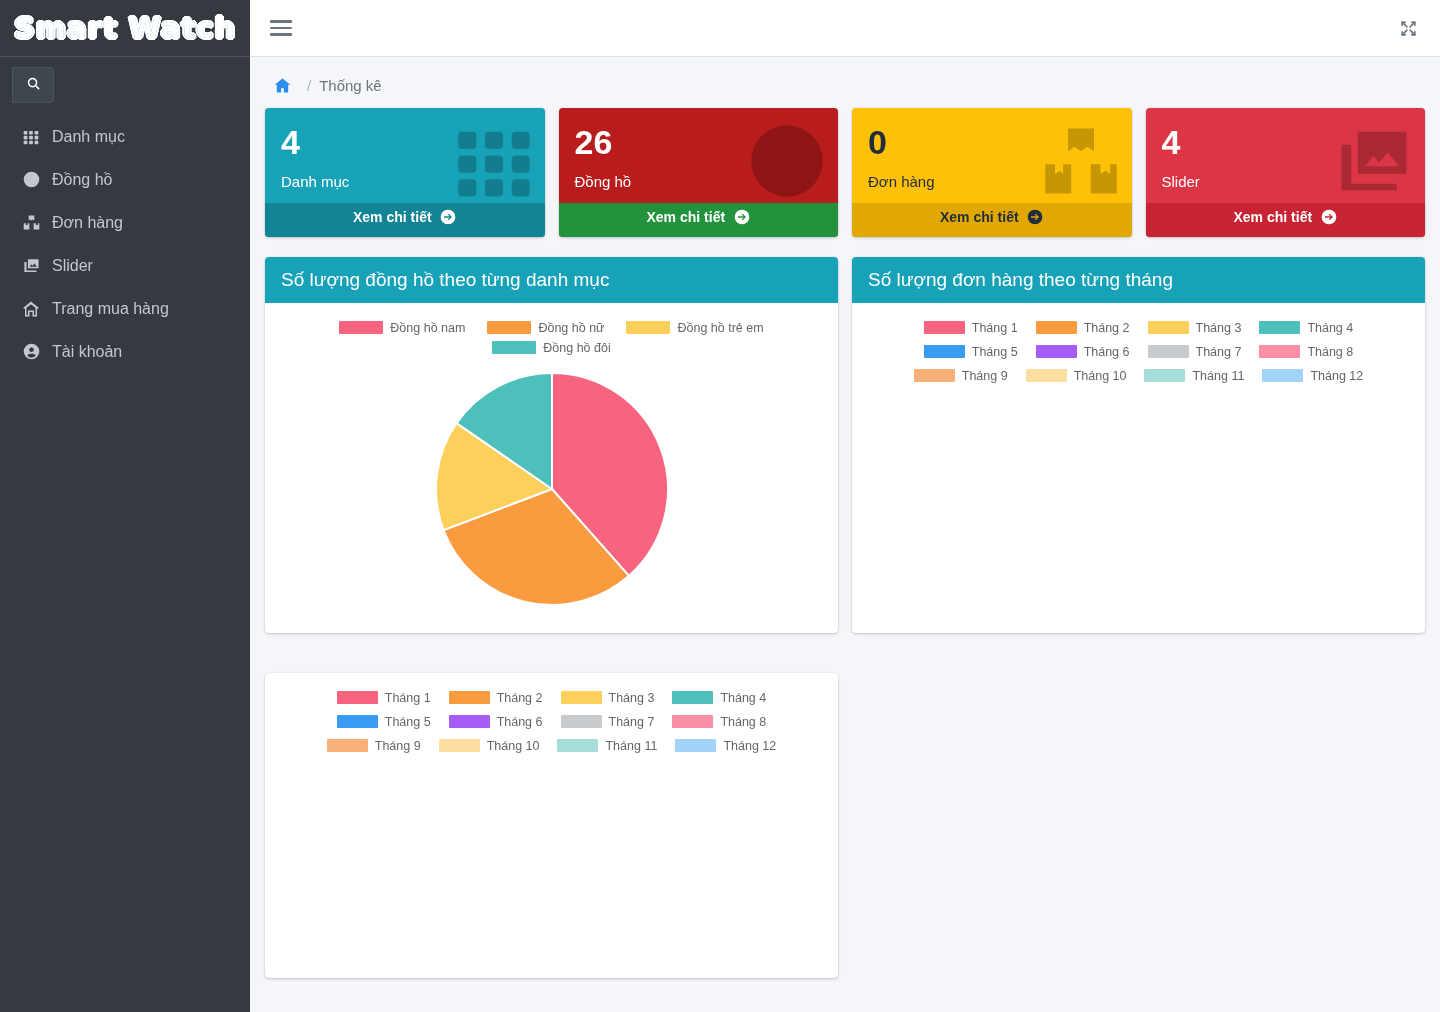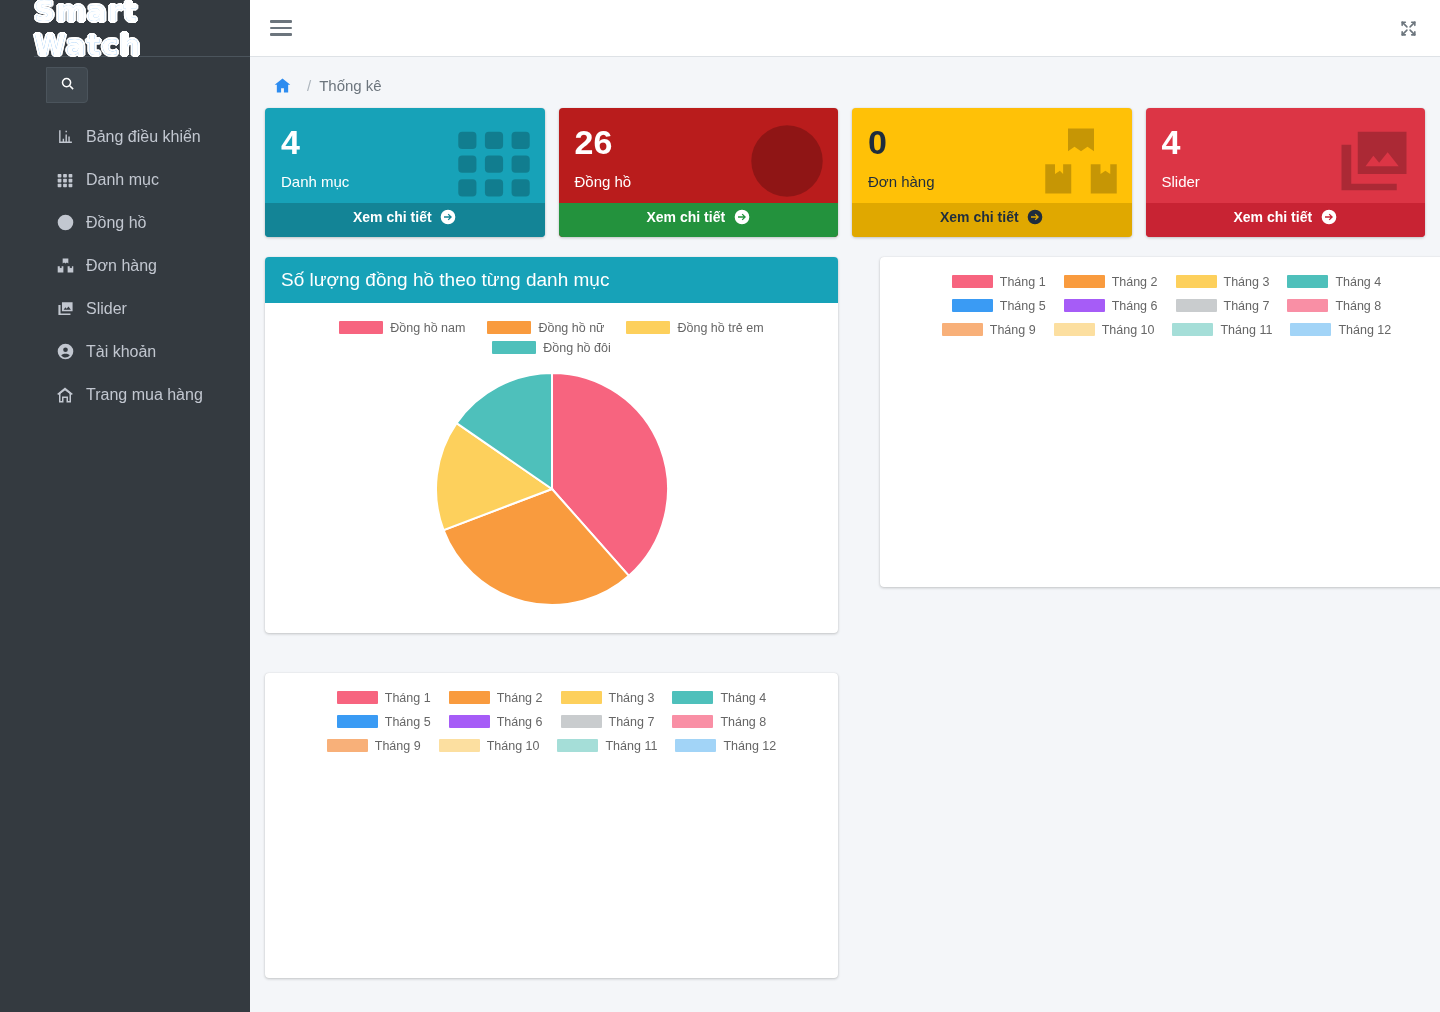--- a/index.html
+++ b/index.html
@@ -12,21 +12,20 @@
     background: #f4f6f9;
   }
   .app { display: flex; width: 1440px; height: 1012px; }
 
   
   .sidebar {
     width: 250px; height: 1012px;
     background: #343a40;
     flex: 0 0 250px;
     position: relative;
-    padding-left: 34px;
   }
   .brand {
     height: 57px;
     display: flex; align-items: center; justify-content: center;
     border-bottom: 1px solid #4b545c;
   }
   .brand-text {
     font-family: "DejaVu Sans", sans-serif;
     font-size: 29px;
     font-weight: bold;
@@ -132,21 +131,21 @@
   .bg-teal   { background:#17a2b8; color:#fff; }
   .bg-teal .footer   { background:#138496; color:#fff; }
   .bg-green  { background:#b91c1c; color:#fff; }
   .bg-green .footer  { background:#23923d; color:#fff; }
   .bg-yellow { background:#ffc107; color:#1f2d3d; }
   .bg-yellow .footer { background:#e0a800; color:#1f2d3d; }
   .bg-red    { background:#dc3545; color:#fff; }
   .bg-red .footer    { background:#c82333; color:#fff; }
   .footer .arrow { display:inline-block; vertical-align:-3px; margin-left:5px;}
 
-  .panels { display:flex; margin: 20px -7px 0 -7px; gap: 28px; }
+  .panels { display:flex; margin: 20px -7px 0 -7px; }
   .panel-col { padding: 0 7px; }
   .col-6 { flex: 0 0 50%; max-width: 50%; }
   .panel {
     background:#fff; border-radius: 4px;
     box-shadow: 0 0 1px rgba(0,0,0,.125), 0 1px 3px rgba(0,0,0,.2);
     overflow:hidden;
   }
   .panel-head {
     background:#17a2b8; color:#fff;
     padding: 12px 16px; font-size: 19px;
@@ -183,28 +182,20 @@
         <span>
           <svg width="15" height="15" viewBox="0 0 24 24" fill="none" stroke="#fff" stroke-width="2.4">
             <circle cx="10.5" cy="10.5" r="6.5"></circle>
               <line x1="15.6" y1="15.6" x2="21" y2="21"></line>
           </svg>
         </span>
       </div>
     </div>
 
     <nav class="nav">
-      <div class="nav-item">
-        <span class="ico">
-          <svg width="17" height="17" viewBox="0 0 24 24" fill="currentColor">
-            <path d="M3 3v18h18v-2H5V3H3zm5 12h2v4H8v-4zm4-6h2v10h-2V9zm4 3h2v7h-2v-7zm-4-8h2v2h-2V4z"></path>
-          </svg>
-        </span>
-        <span>Bảng điều khiển</span>
-      </div>
       <div class="nav-item">
         <span class="ico">
           <svg width="16" height="16" viewBox="0 0 24 24" fill="currentColor">
             <rect x="1" y="3" width="5.6" height="5.3" rx="1"></rect>
               <rect x="9.2" y="3" width="5.6" height="5.3" rx="1"></rect>
               <rect x="17.4" y="3" width="5.6" height="5.3" rx="1"></rect>
             <rect x="1" y="10.3" width="5.6" height="5.3" rx="1"></rect>
               <rect x="9.2" y="10.3" width="5.6" height="5.3" rx="1"></rect>
               <rect x="17.4" y="10.3" width="5.6" height="5.3" rx="1"></rect>
             <rect x="1" y="17.6" width="5.6" height="5.3" rx="1"></rect>
@@ -236,34 +227,34 @@
         <span class="ico">
           <svg width="17" height="17" viewBox="0 0 24 24" fill="currentColor">
             <path d="M7 3h15v13H7V3zm2.4 10.6h10.2l-3.4-4.3-2.6 3.2-1.8-2.1-2.4 3.2zM17.6 7.4a1.5 1.5 0 1 1-3 0 1.5 1.5 0 0 1 3 0z"></path>
             <path d="M2 7h3v12h14v2H2V7z"></path>
           </svg>
         </span>
         <span>Slider</span>
       </div>
       <div class="nav-item">
         <span class="ico">
-          <svg width="17" height="17" viewBox="0 0 24 24" fill="currentColor">
-            <path d="M12 1a11 11 0 1 0 0 22 11 11 0 0 0 0-22zm0 5.2a3.3 3.3 0 1 1 0 6.6 3.3 3.3 0 0 1 0-6.6zm0 14.4c-2.4 0-4.6-1.1-6-2.9.6-1.8 3.4-2.7 6-2.7s5.4.9 6 2.7a7.6 7.6 0 0 1-6 2.9z"></path>
-          </svg>
-        </span>
-        <span>Tài khoản</span>
-      </div>
-      <div class="nav-item">
-        <span class="ico">
           <svg width="18" height="18" viewBox="0 0 24 24" fill="currentColor">
             <path d="M12 2 1 11h3v11h6v-6h4v6h6V11h3L12 2zm0 3.2 6 4.9V20h-2v-6H8v6H6v-9.9l6-4.9z"></path>
             <path d="M12 3 2.5 10.6l1.2 1.5L12 5.6l8.3 6.5 1.2-1.5L12 3z"></path>
           </svg>
         </span>
         <span>Trang mua hàng</span>
+      </div>
+      <div class="nav-item">
+        <span class="ico">
+          <svg width="17" height="17" viewBox="0 0 24 24" fill="currentColor">
+            <path d="M12 1a11 11 0 1 0 0 22 11 11 0 0 0 0-22zm0 5.2a3.3 3.3 0 1 1 0 6.6 3.3 3.3 0 0 1 0-6.6zm0 14.4c-2.4 0-4.6-1.1-6-2.9.6-1.8 3.4-2.7 6-2.7s5.4.9 6 2.7a7.6 7.6 0 0 1-6 2.9z"></path>
+          </svg>
+        </span>
+        <span>Tài khoản</span>
       </div>
     </nav>
   </aside>
 
   <section class="main">
 
     <div class="topbar">
       <div class="hamburger">
         <span></span>
           <span></span>
@@ -423,20 +414,21 @@
                     <path d="M 118 118 L 9.53811584849187 159.13416689693412 A 116 116 0 0 1 22.533871556335882 52.10448937918591 Z" fill="#fdd05c" stroke="#ffffff" stroke-width="2"></path>
                     <path d="M 118 118 L 22.533871556335882 52.10448937918591 A 116 116 0 0 1 117.99999999999999 2 Z" fill="#4ec0bb" stroke="#ffffff" stroke-width="2"></path>
                   </svg>
               </div>
             </div>
           </div>
         </div>
 
         <div class="panel-col col-6">
           <div class="panel panel-months">
+            <div class="panel-head">Số lượng đơn hàng theo từng tháng</div>
             <div class="panel-body">
               <div class="legend" id="orders-legend">
                   <div class="legend-item">
                     <span class="legend-swatch" style="background: rgb(247, 100, 127);"></span>
                     <span class="legend-label">Tháng 1</span>
                   </div>
                   <div class="legend-item">
                     <span class="legend-swatch" style="background: rgb(249, 155, 62);"></span>
                     <span class="legend-label">Tháng 2</span>
                   </div>

